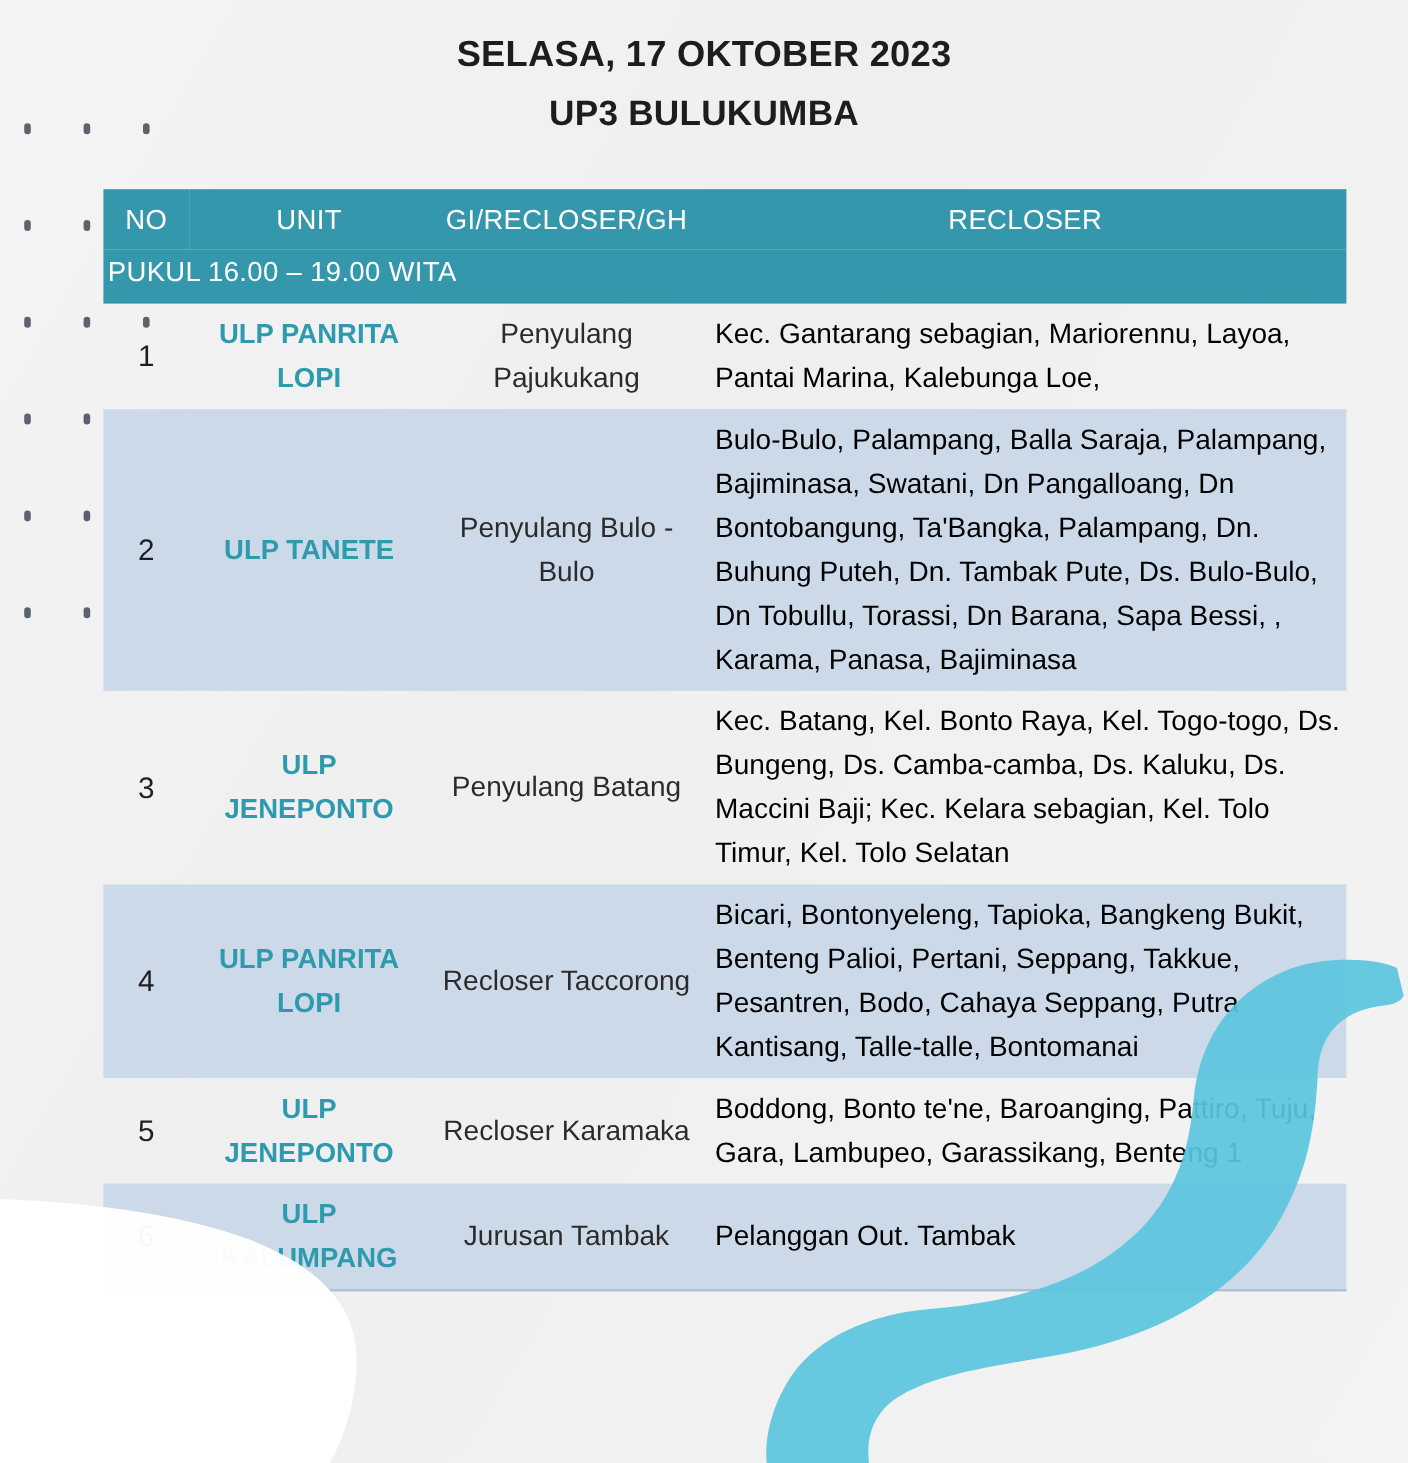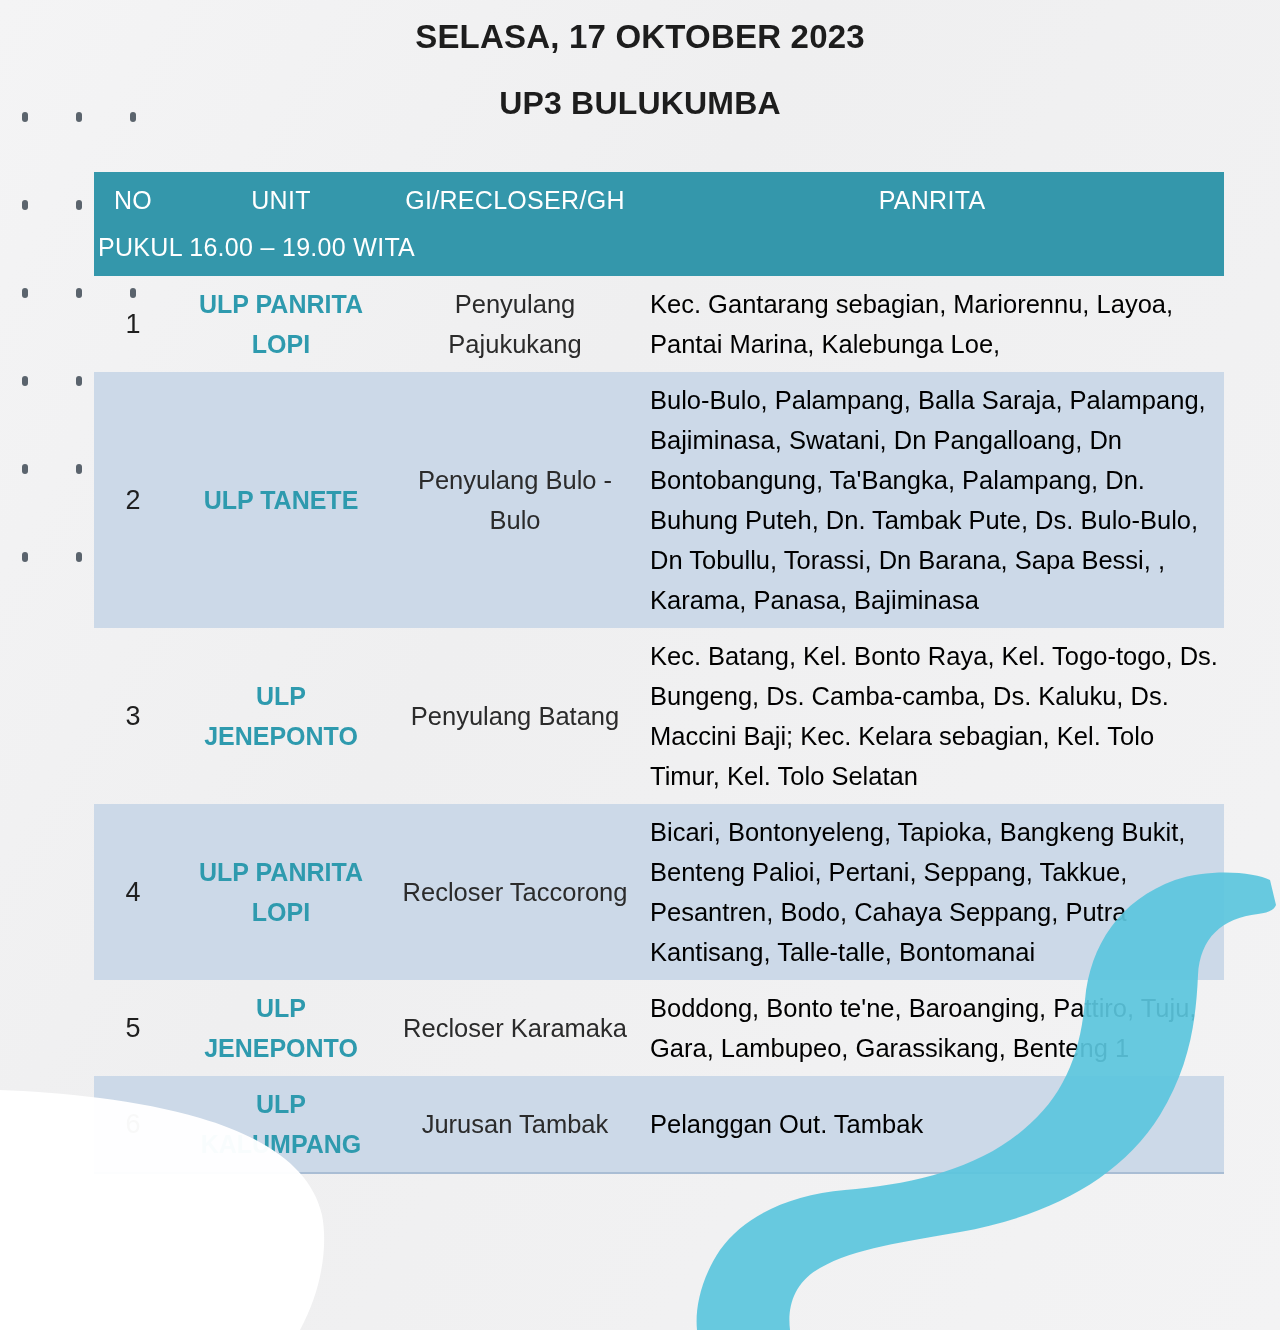--- a/index.html
+++ b/index.html
@@ -56,35 +56,35 @@
   
   #page {
     position: relative;
     z-index: 3;
     width: 1280px;
     height: 1330px;
   }
 
   .titles {
     text-align: center;
-    padding-top: 14px;
+    padding-top: 26px;
   }
   .title-line {
     font-weight: bold;
     color: #1d1d1d;
     letter-spacing: .2px;
   }
   .title-date {
     font-size: 33px;
     line-height: 46px;
   }
   .title-up3 {
     font-size: 32px;
     line-height: 46px;
-    margin-top: 20px;
+    margin-top: 8px;
   }
 
   
   .table-wrap {
     position: absolute;
     left: 94px;
     top: 172px;
     width: 1130px;
   }
   table.sched {
@@ -193,21 +193,21 @@
         <col class="c-no">
           <col class="c-unit">
           <col class="c-gi">
           <col class="c-wil">
       </colgroup>
       <thead>
         <tr>
           <th>NO</th>
           <th>UNIT</th>
           <th>GI/RECLOSER/GH</th>
-          <th>PANRITA</th>
+          <th>RECLOSER</th>
         </tr>
         <tr class="time-band">
           <td colspan="4">PUKUL 16.00 – 19.00 WITA</td>
         </tr>
       </thead>
       <tbody id="tbody">
           <tr class="plain">
             <td class="no">1</td>
             <td class="unit">ULP PANRITA LOPI</td>
             <td class="gi">Penyulang Pajukukang</td>

